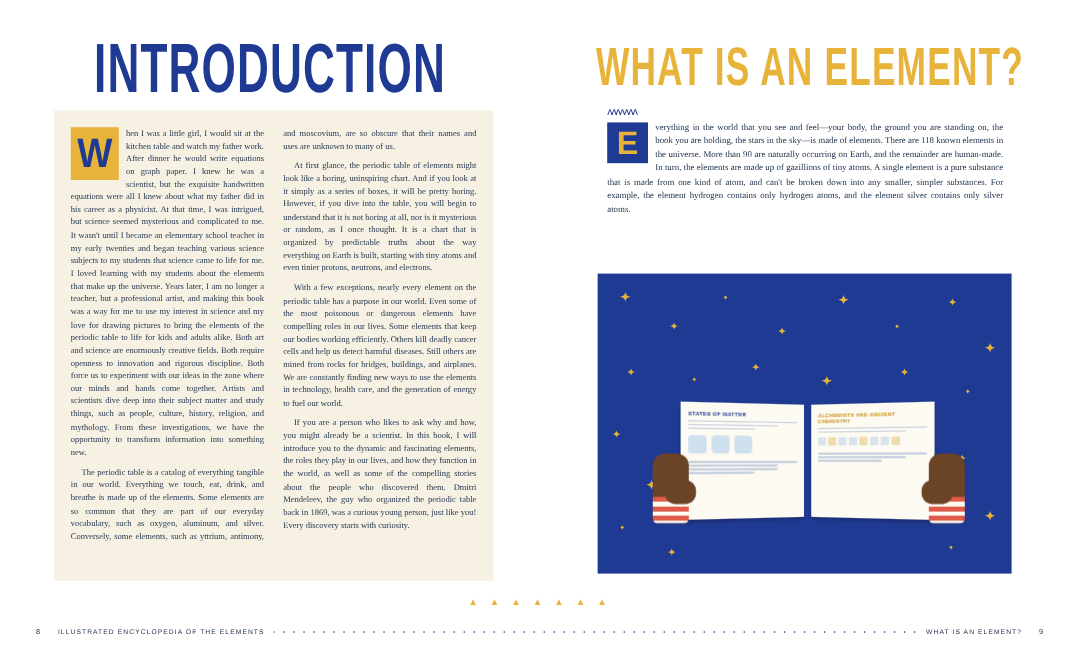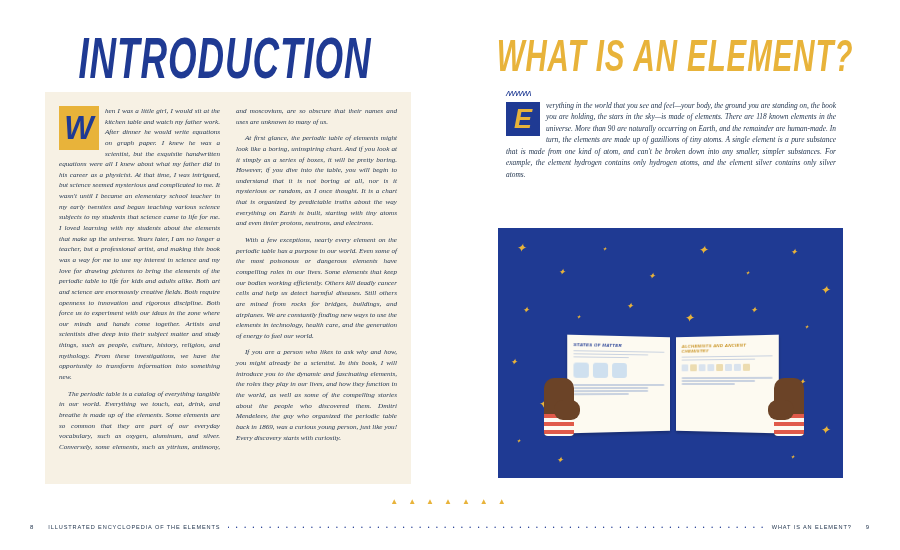--- a/index.html
+++ b/index.html
@@ -3,21 +3,21 @@
 <meta charset="utf-8">
 <style>
   html,body{margin:0;padding:0;}
   body{
     width:900px;height:550px;
     background:#ffffff;
     font-family:"Liberation Serif", serif;
     overflow:hidden;
     position:relative;
   }
-  .spread{position:absolute;inset:0;display:flex;font-style:italic;}
+  .spread{position:absolute;inset:0;display:flex;}
   .page{position:relative;height:100%;box-sizing:border-box;}
   .page-left{width:450px;}
   .page-right{width:450px;}
 
   
   .title-left{
     position:absolute;top:26px;left:0;width:450px;text-align:center;
     font-family:"Liberation Sans", sans-serif;
     font-weight:bold;
     font-size:40px;

